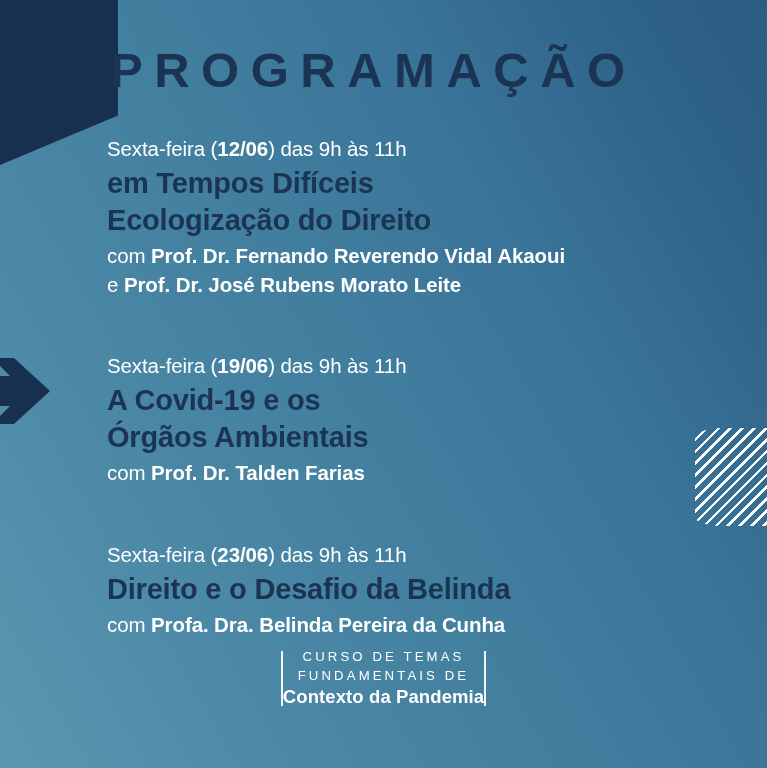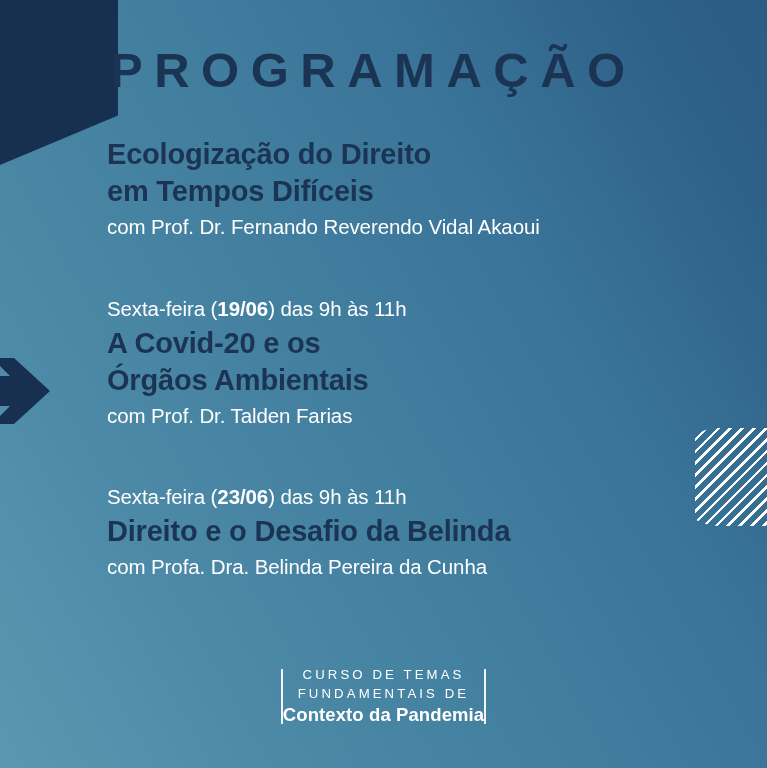--- a/index.html
+++ b/index.html
@@ -93,27 +93,27 @@
     margin-top:2px;
   }
 
   .event-speakers {
     font-size:20.5px;
     color:#ffffff;
     line-height:1.38;
     margin-top:3px;
     letter-spacing:-0.1px;
   }
-  .event-speakers .strong { font-weight:normal;text-align:center; }
+  .event-speakers .strong { font-weight:bold;text-align:center; }
 
   
   .footer-logo {
     position:absolute;
     left:0; right:0;
-    top:666px;
+    top:648px;
     display:flex;
     justify-content:center;
     align-items:flex-end;
   }
   .rule {
     width:1.6px;
     background:rgba(255,255,255,0.92);
     align-self:stretch;
     margin:3px 0 3px 0;
   }
@@ -148,33 +148,35 @@
 
   <div class="stripes-blob">
     <div class="inner"></div>
   </div>
 
   <h1 class="title">PROGRAMAÇÃO</h1>
 
   <div class="schedule">
 
     <div class="event">
+      <div class="event-date"><span>Sexta-feira (</span><span class="strong">12/06</span><span>) das 9h às 11h</span></div>
       <div class="event-title">
+        <div>em Tempos Difíceis</div>
         <div>Ecologização do Direito</div>
-        <div>em Tempos Difíceis</div>
       </div>
       <div class="event-speakers">
         <div><span>com </span><span class="strong">Prof. Dr. Fernando Reverendo Vidal Akaoui</span></div>
+        <div><span>e </span><span class="strong">Prof. Dr. José Rubens Morato Leite</span></div>
       </div>
     </div>
 
     <div class="event gap">
       <div class="event-date"><span>Sexta-feira (</span><span class="strong">19/06</span><span>) das 9h às 11h</span></div>
       <div class="event-title">
-        <div>A Covid-20 e os</div>
+        <div>A Covid-19 e os</div>
         <div>Órgãos Ambientais</div>
       </div>
       <div class="event-speakers">
         <div><span>com </span><span class="strong">Prof. Dr. Talden Farias</span></div>
       </div>
     </div>
 
     <div class="event gap">
       <div class="event-date"><span>Sexta-feira (</span><span class="strong">23/06</span><span>) das 9h às 11h</span></div>
       <div class="event-title">

